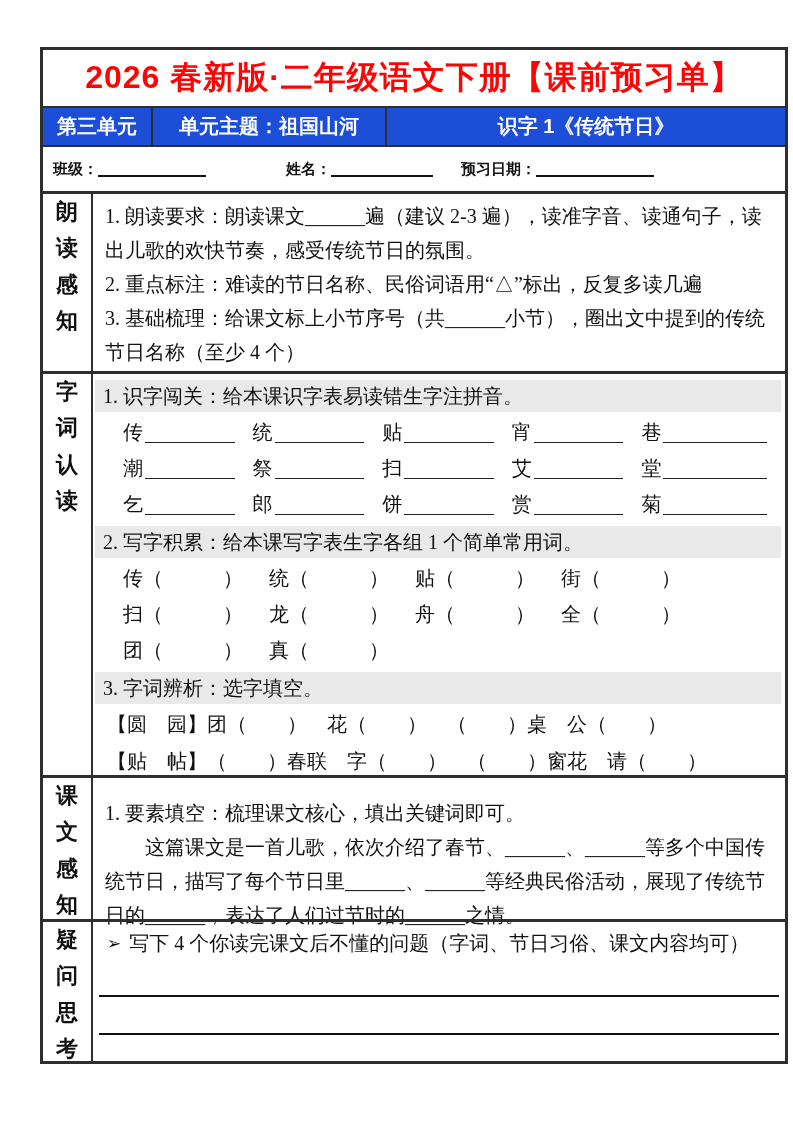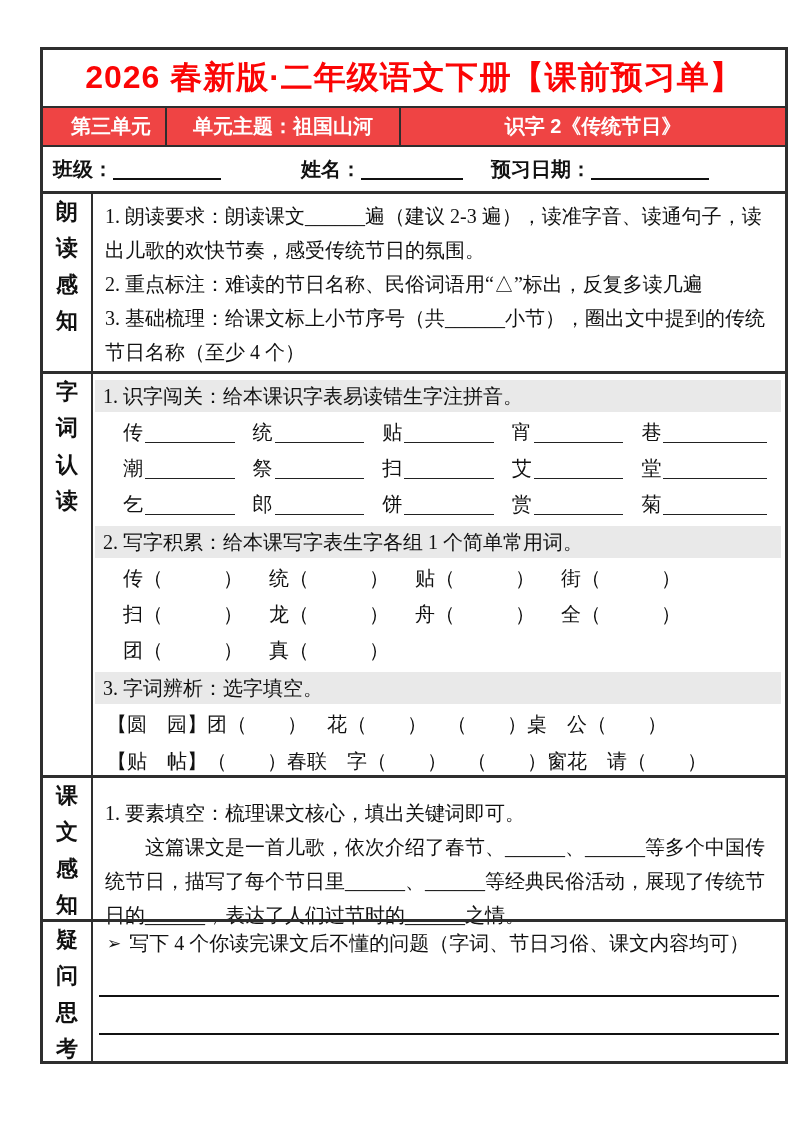--- a/index.html
+++ b/index.html
@@ -8,31 +8,31 @@
           font-family:"Liberation Serif", serif; overflow:hidden; }
   .sheet { position:absolute; left:40px; top:47px; width:748px; height:1017px;
            border:3px solid #2e2e2e; background:#fff; display:flex; flex-direction:column; }
 
   
   .title-row { height:56px; display:flex; align-items:center; justify-content:center;
                font-family:"Liberation Sans", sans-serif; font-weight:bold; font-size:32px;
                letter-spacing:1px; color:#fb0505; white-space:nowrap; }
 
   
-  .unit-row { height:41px; display:flex; background:#ef4444; border-top:2px solid #2e2e2e;
+  .unit-row { height:41px; display:flex; background:#1d4ed8; border-top:2px solid #2e2e2e;
               border-bottom:2px solid #2e2e2e; font-family:"Liberation Sans", sans-serif;
-              font-weight:bold; color:#ffffff; font-size:20px;padding-left:14px; }
+              font-weight:bold; color:#ffffff; font-size:20px; }
   .unit-cell { display:flex; align-items:center; justify-content:center; }
   .unit-cell.c1 { width:110px; border-right:2px solid #2e2e2e; }
   .unit-cell.c2 { width:234px; border-right:2px solid #2e2e2e; }
   .unit-cell.c3 { flex:1; }
 
   
   .info-row { height:44px; display:flex; align-items:center; padding:0 12px 0 10px;
-              font-family:"Liberation Sans", sans-serif; font-weight:bold; font-size:20px; }
+              font-family:"Liberation Sans", sans-serif; font-weight:bold; font-size:15px; }
   .blank { display:inline-block; border-bottom:2px solid #111; height:1.05em; }
   .blank.b1 { width:108px; margin-right:80px; }
   .blank.b2 { width:102px; margin-right:28px; }
   .blank.b3 { width:118px; }
 
   
   .section { display:flex; border-top:3px solid #2e2e2e; }
   .label-col { width:50px; border-right:2px solid #2e2e2e; display:flex;
                align-items:flex-start; justify-content:center; }
   .label-text { font-family:"Liberation Sans", sans-serif; font-weight:bold; font-size:22px;
@@ -67,21 +67,21 @@
 <body>
 
 <div class="page">
   <div class="sheet">
 
     <div class="title-row">2026 春新版·二年级语文下册【课前预习单】</div>
 
     <div class="unit-row">
       <div class="unit-cell c1">第三单元</div>
       <div class="unit-cell c2">单元主题：祖国山河</div>
-      <div class="unit-cell c3">识字 2《传统节日》</div>
+      <div class="unit-cell c3">识字 1《传统节日》</div>
     </div>
 
     <div class="info-row">
       <span>班级：</span>
       <span class="blank b1"></span>
       <span>姓名：</span>
       <span class="blank b2"></span>
       <span>预习日期：</span>
       <span class="blank b3"></span>
     </div>

